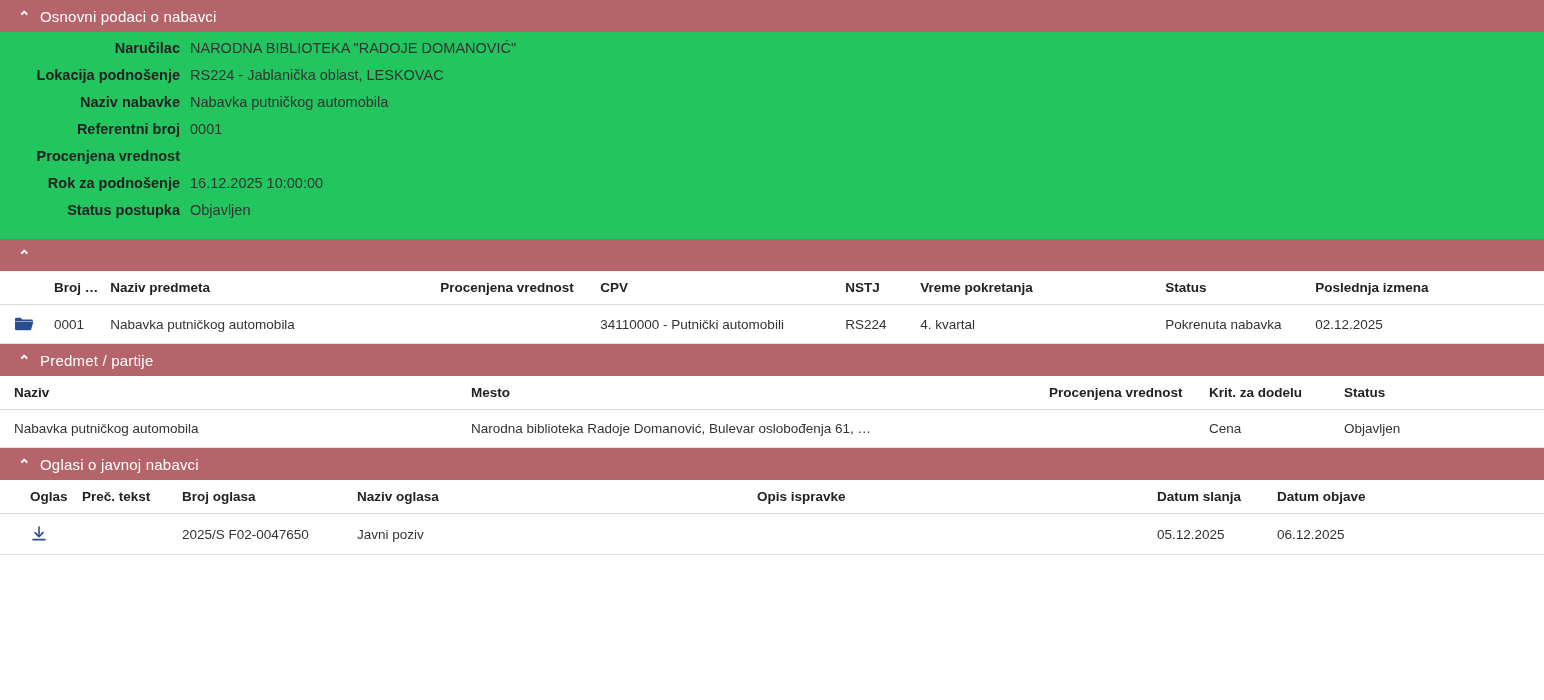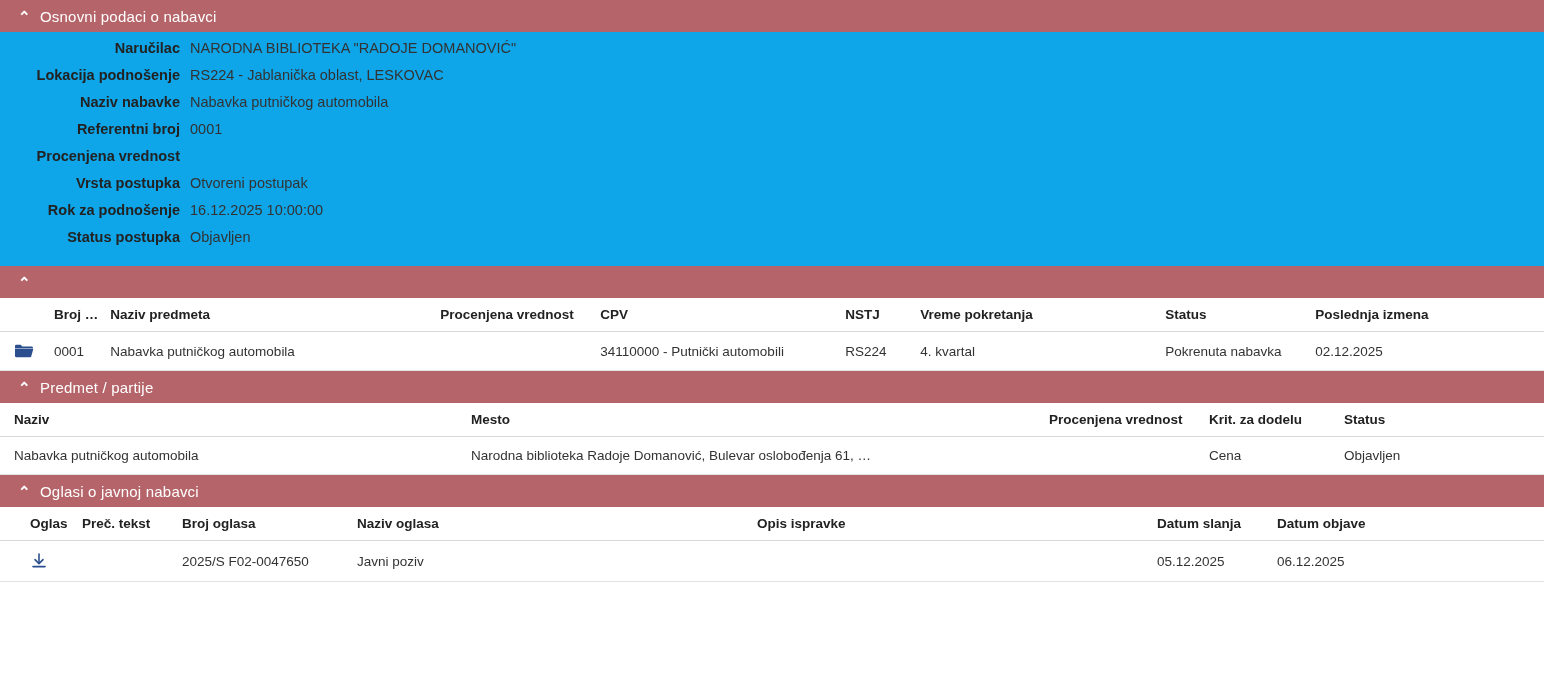--- a/index.html
+++ b/index.html
@@ -27,21 +27,21 @@
     display: inline-block;
     width: 22px;
     font-size: 15px;
     line-height: 1;
     color: #ffffff;
     font-weight: bold;
   }
   .section-bar .sec-title { letter-spacing: .2px; }
 
   
-  .kv-block { padding: 8px 0 10px 0; background: #0ea5e9; }
+  .kv-block { padding: 8px 0 10px 0; background: #22c55e; }
   .kv-row { display: flex; align-items: baseline; height: 27px; }
   .kv-label {
     width: 190px;
     text-align: right;
     font-weight: bold;
     font-size: 14.5px;
     color: #222;
     padding-right: 10px;
   }
   .kv-value {
@@ -124,24 +124,20 @@
       <div class="kv-label">Naziv nabavke</div>
       <div class="kv-value">Nabavka putničkog automobila</div>
     </div>
     <div class="kv-row">
       <div class="kv-label">Referentni broj</div>
       <div class="kv-value">0001</div>
     </div>
     <div class="kv-row">
       <div class="kv-label">Procenjena vrednost</div>
       <div class="kv-value"></div>
-    </div>
-    <div class="kv-row">
-      <div class="kv-label">Vrsta postupka</div>
-      <div class="kv-value">Otvoreni postupak</div>
     </div>
     <div class="kv-row">
       <div class="kv-label">Rok za podnošenje</div>
       <div class="kv-value">16.12.2025 10:00:00</div>
     </div>
     <div class="kv-row">
       <div class="kv-label">Status postupka</div>
       <div class="kv-value">Objavljen</div>
     </div>
   </div>

